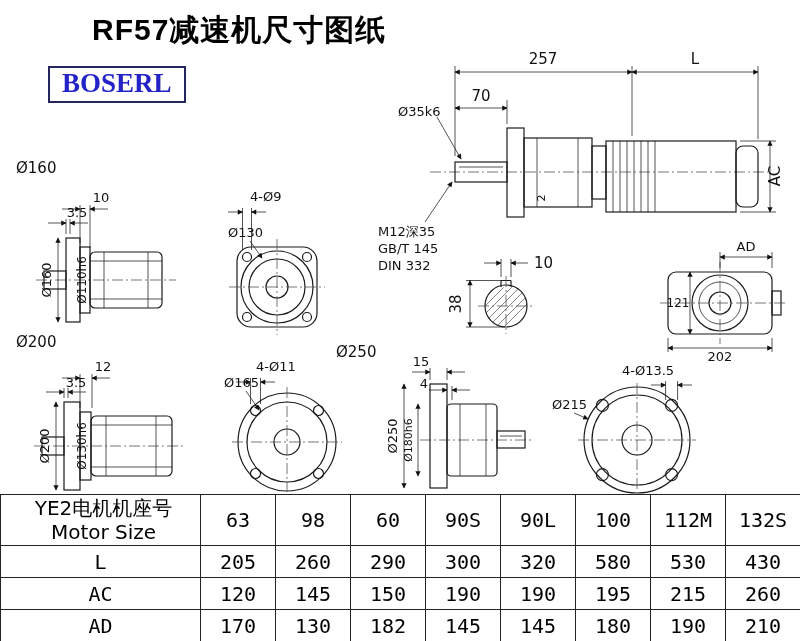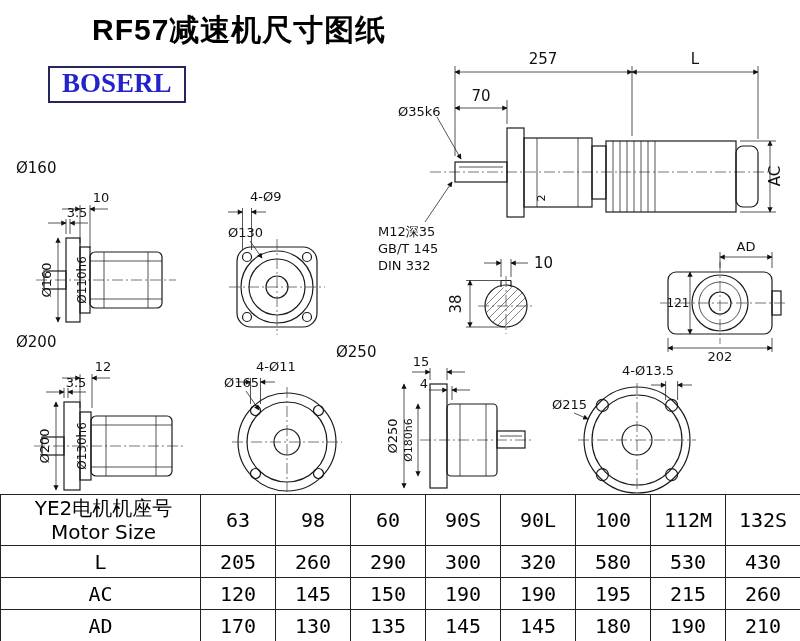--- a/index.html
+++ b/index.html
@@ -315,21 +315,21 @@
       <td>190</td>
       <td>190</td>
       <td>195</td>
       <td>215</td>
       <td>260</td>
     </tr>
     <tr>
       <td>AD</td>
       <td>170</td>
       <td>130</td>
-      <td>135</td>
+      <td>182</td>
       <td>145</td>
       <td>145</td>
       <td>180</td>
       <td>190</td>
       <td>210</td>
     </tr>
   </tbody>
     </table>
 
 </div>

